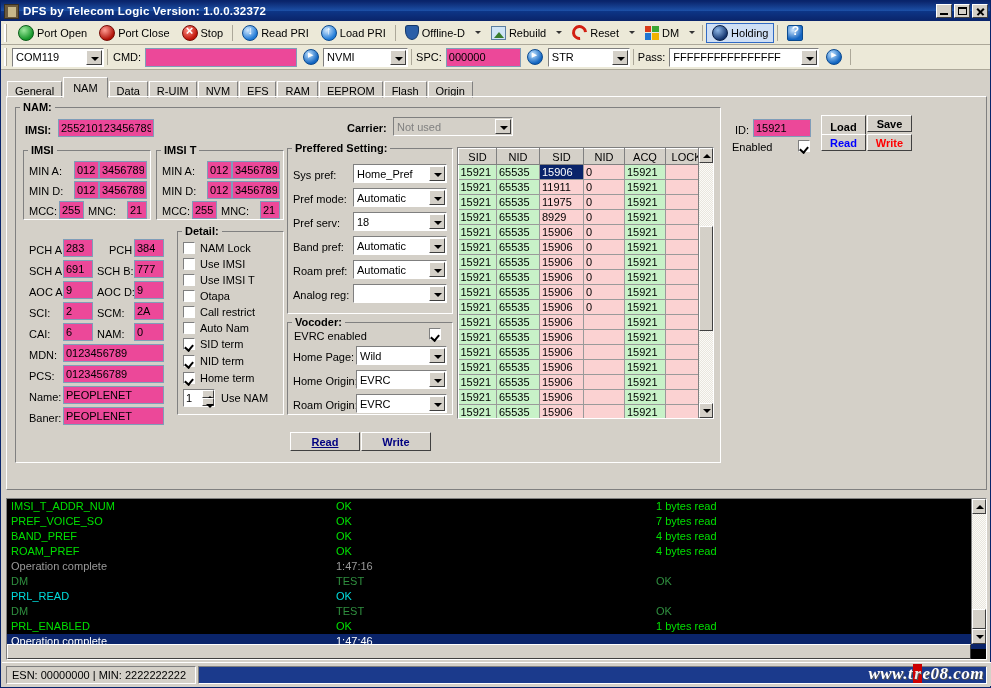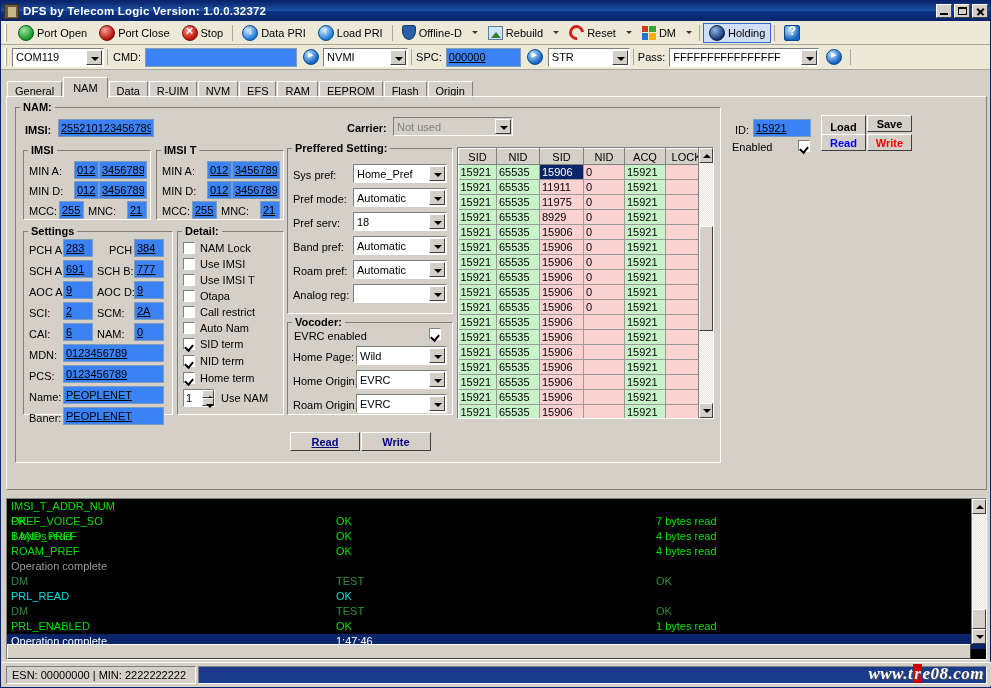--- a/index.html
+++ b/index.html
@@ -87,23 +87,23 @@
   .ic-reset { width:15px;height:15px;border-radius:50%;border:3px solid #d21f12;border-right-color:transparent; transform:rotate(40deg); }
   .ic-dm { width:14px;height:14px; display:grid; grid-template-columns:1fr 1fr; grid-template-rows:1fr 1fr; gap:1px; }
   .ic-dm span { display:block; }
   .ic-hold { background: radial-gradient(circle at 35% 30%, #8fb8e8, #12336e 72%); border-radius:50%; border:1px solid #0a1f47; }
   .ic-help { background: radial-gradient(circle at 35% 30%, #cfe7ff, #1464c0 70%); border:1px solid #0b4a8f; border-radius:2px; }
   .ic-help:after{content:"?";position:absolute;left:0;right:0;top:-2px;text-align:center;color:#fff;font-weight:bold;font-size:12px;}
 
   
   .lbl { font-size:11px; color:#000; }
   input.txt, .fake-input {
-    border:1px solid #7f9db9; background:#3b82f6; height:18px;
+    border:1px solid #7f9db9; background:#ec4899; height:18px;
     font-family:"Liberation Sans", sans-serif; font-size:11px;
-    padding:0 2px; color:#000; outline:none;text-decoration:underline;
+    padding:0 2px; color:#000; outline:none;
   }
   .combo {
     display:inline-flex; align-items:center; height:19px;
     border:1px solid; border-color:#7f7f7f #fff #fff #7f7f7f;
     background:#fff; font-size:11px; padding-left:3px; position:relative;
   }
   .combo > .cv { flex:1 1 auto; overflow:hidden; white-space:nowrap; }
   .combo .cbtn {
     width:16px; height:15px; margin:1px; flex:none;
     background:#d4d0c8; border:1px solid; border-color:#fff #404040 #404040 #fff;
@@ -247,21 +247,21 @@
       <span class="ic ic-red"></span>
       <span>Port Close</span>
     </div>
     <div class="tbtn">
       <span class="ic ic-redx"></span>
       <span>Stop</span>
     </div>
     <div class="tsep"></div>
     <div class="tbtn">
       <span class="ic ic-dl"></span>
-      <span>Data PRI</span>
+      <span>Read PRI</span>
     </div>
     <div class="tbtn">
       <span class="ic ic-ul"></span>
       <span>Load PRI</span>
     </div>
     <div class="tsep"></div>
     <div class="tbtn">
       <span class="ic ic-shield"></span>
       <span>Offline-D</span>
     </div>
@@ -379,23 +379,20 @@
   <input class="txt" style="position: absolute; left: 206px; top: 160px; width: 25px;" value="012">
   <input class="txt" style="position: absolute; left: 231px; top: 160px; width: 48px;" value="3456789">
   <span class="lbl" style="position:absolute;left:161px;top:184px;">MIN D:</span>
   <input class="txt" style="position: absolute; left: 206px; top: 180px; width: 25px;" value="012">
   <input class="txt" style="position: absolute; left: 231px; top: 180px; width: 48px;" value="3456789">
   <span class="lbl" style="position:absolute;left:161px;top:204px;">MCC:</span>
   <input class="txt" style="position: absolute; left: 191px; top: 200px; width: 25px;" value="255">
   <span class="lbl" style="position:absolute;left:220px;top:204px;">MNC:</span>
   <input class="txt" style="position: absolute; left: 259px; top: 200px; width: 20px;" value="21">
 
-  <fieldset class="grp" style="left:22px;top:224px;width:150px;height:190px;">
-    <legend>Settings</legend>
-  </fieldset>
   <span class="lbl" style="position:absolute;left:28px;top:243px;">PCH A:</span>
   <input class="txt" style="position: absolute; left: 62px; top: 238px; width: 30px;" value="283">
   <span class="lbl" style="position:absolute;left:96px;top:243px;margin-left:12px;">PCH B:</span>
   <input class="txt" style="position: absolute; left: 133px; top: 238px; width: 30px;" value="384">
 
   <span class="lbl" style="position:absolute;left:28px;top:264px;">SCH A:</span>
   <input class="txt" style="position: absolute; left: 62px; top: 259px; width: 30px;" value="691">
   <span class="lbl" style="position:absolute;left:96px;top:264px;">SCH B:</span>
   <input class="txt" style="position: absolute; left: 133px; top: 259px; width: 30px;" value="777">
 
@@ -710,21 +707,21 @@
     </div>
   <div class="btn3d" style="position:absolute;left:820px;top:133px;width:45px;height:17px;color:#0000ff;">
       <span>Read</span>
     </div>
   <div class="btn3d" style="position:absolute;left:866px;top:133px;width:45px;height:17px;color:#ff0000;">
       <span>Write</span>
     </div>
 
   <div class="logpane" style="left:5px;top:497px;width:981px;height:162px;">
     <div id="log-rows">
-        <div class="logrow" style="color: rgb(0, 224, 0); flex-direction: column;">
+        <div class="logrow" style="color: rgb(0, 224, 0);">
           <span class="c1">IMSI_T_ADDR_NUM</span>
           <span class="c2">OK</span>
           <span class="c3">1 bytes read</span>
         </div>
         <div class="logrow" style="color: rgb(0, 224, 0);">
           <span class="c1">PREF_VOICE_SO</span>
           <span class="c2">OK</span>
           <span class="c3">7 bytes read</span>
         </div>
         <div class="logrow" style="color: rgb(0, 224, 0);">
@@ -732,20 +729,21 @@
           <span class="c2">OK</span>
           <span class="c3">4 bytes read</span>
         </div>
         <div class="logrow" style="color: rgb(0, 224, 0);">
           <span class="c1">ROAM_PREF</span>
           <span class="c2">OK</span>
           <span class="c3">4 bytes read</span>
         </div>
         <div class="logrow" style="color: rgb(154, 154, 154);">
           <span class="c1">Operation complete</span>
+          <span class="c2">1:47:16</span>
           <span class="c3"></span>
         </div>
         <div class="logrow" style="color: rgb(47, 143, 63);">
           <span class="c1">DM</span>
           <span class="c2">TEST</span>
           <span class="c3">OK</span>
         </div>
         <div class="logrow" style="color: rgb(0, 221, 221);">
           <span class="c1">PRL_READ</span>
           <span class="c2">OK</span>

